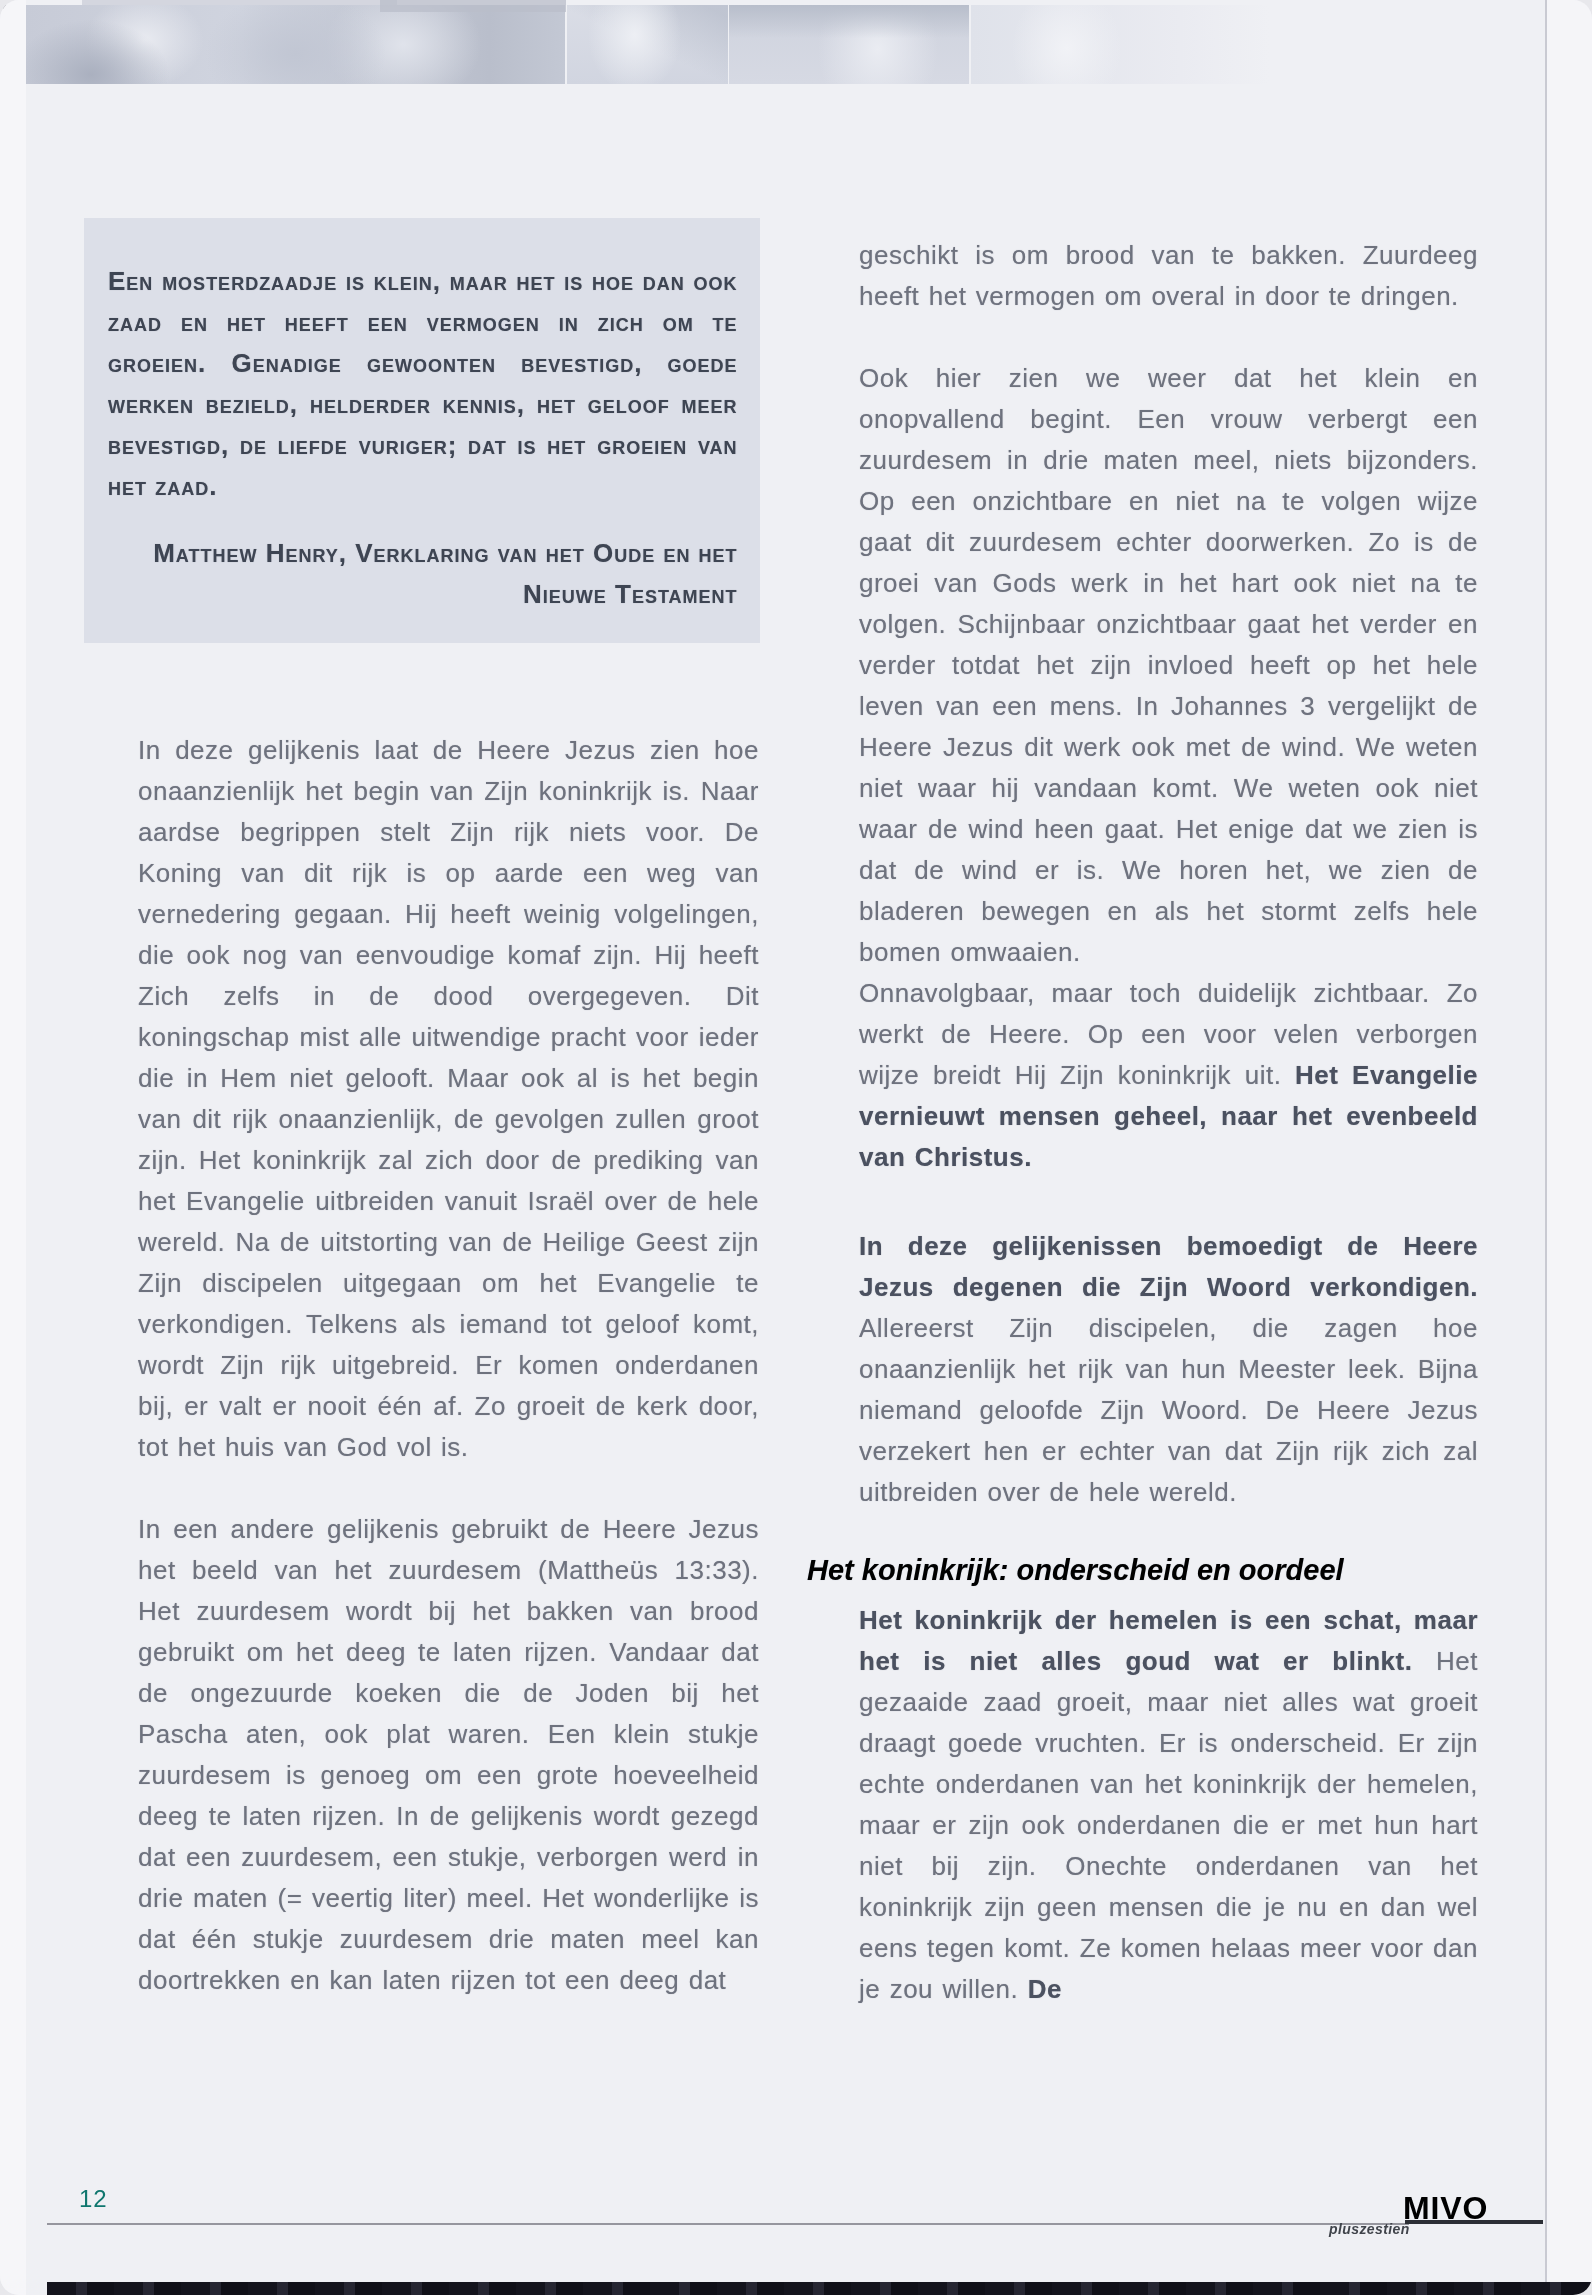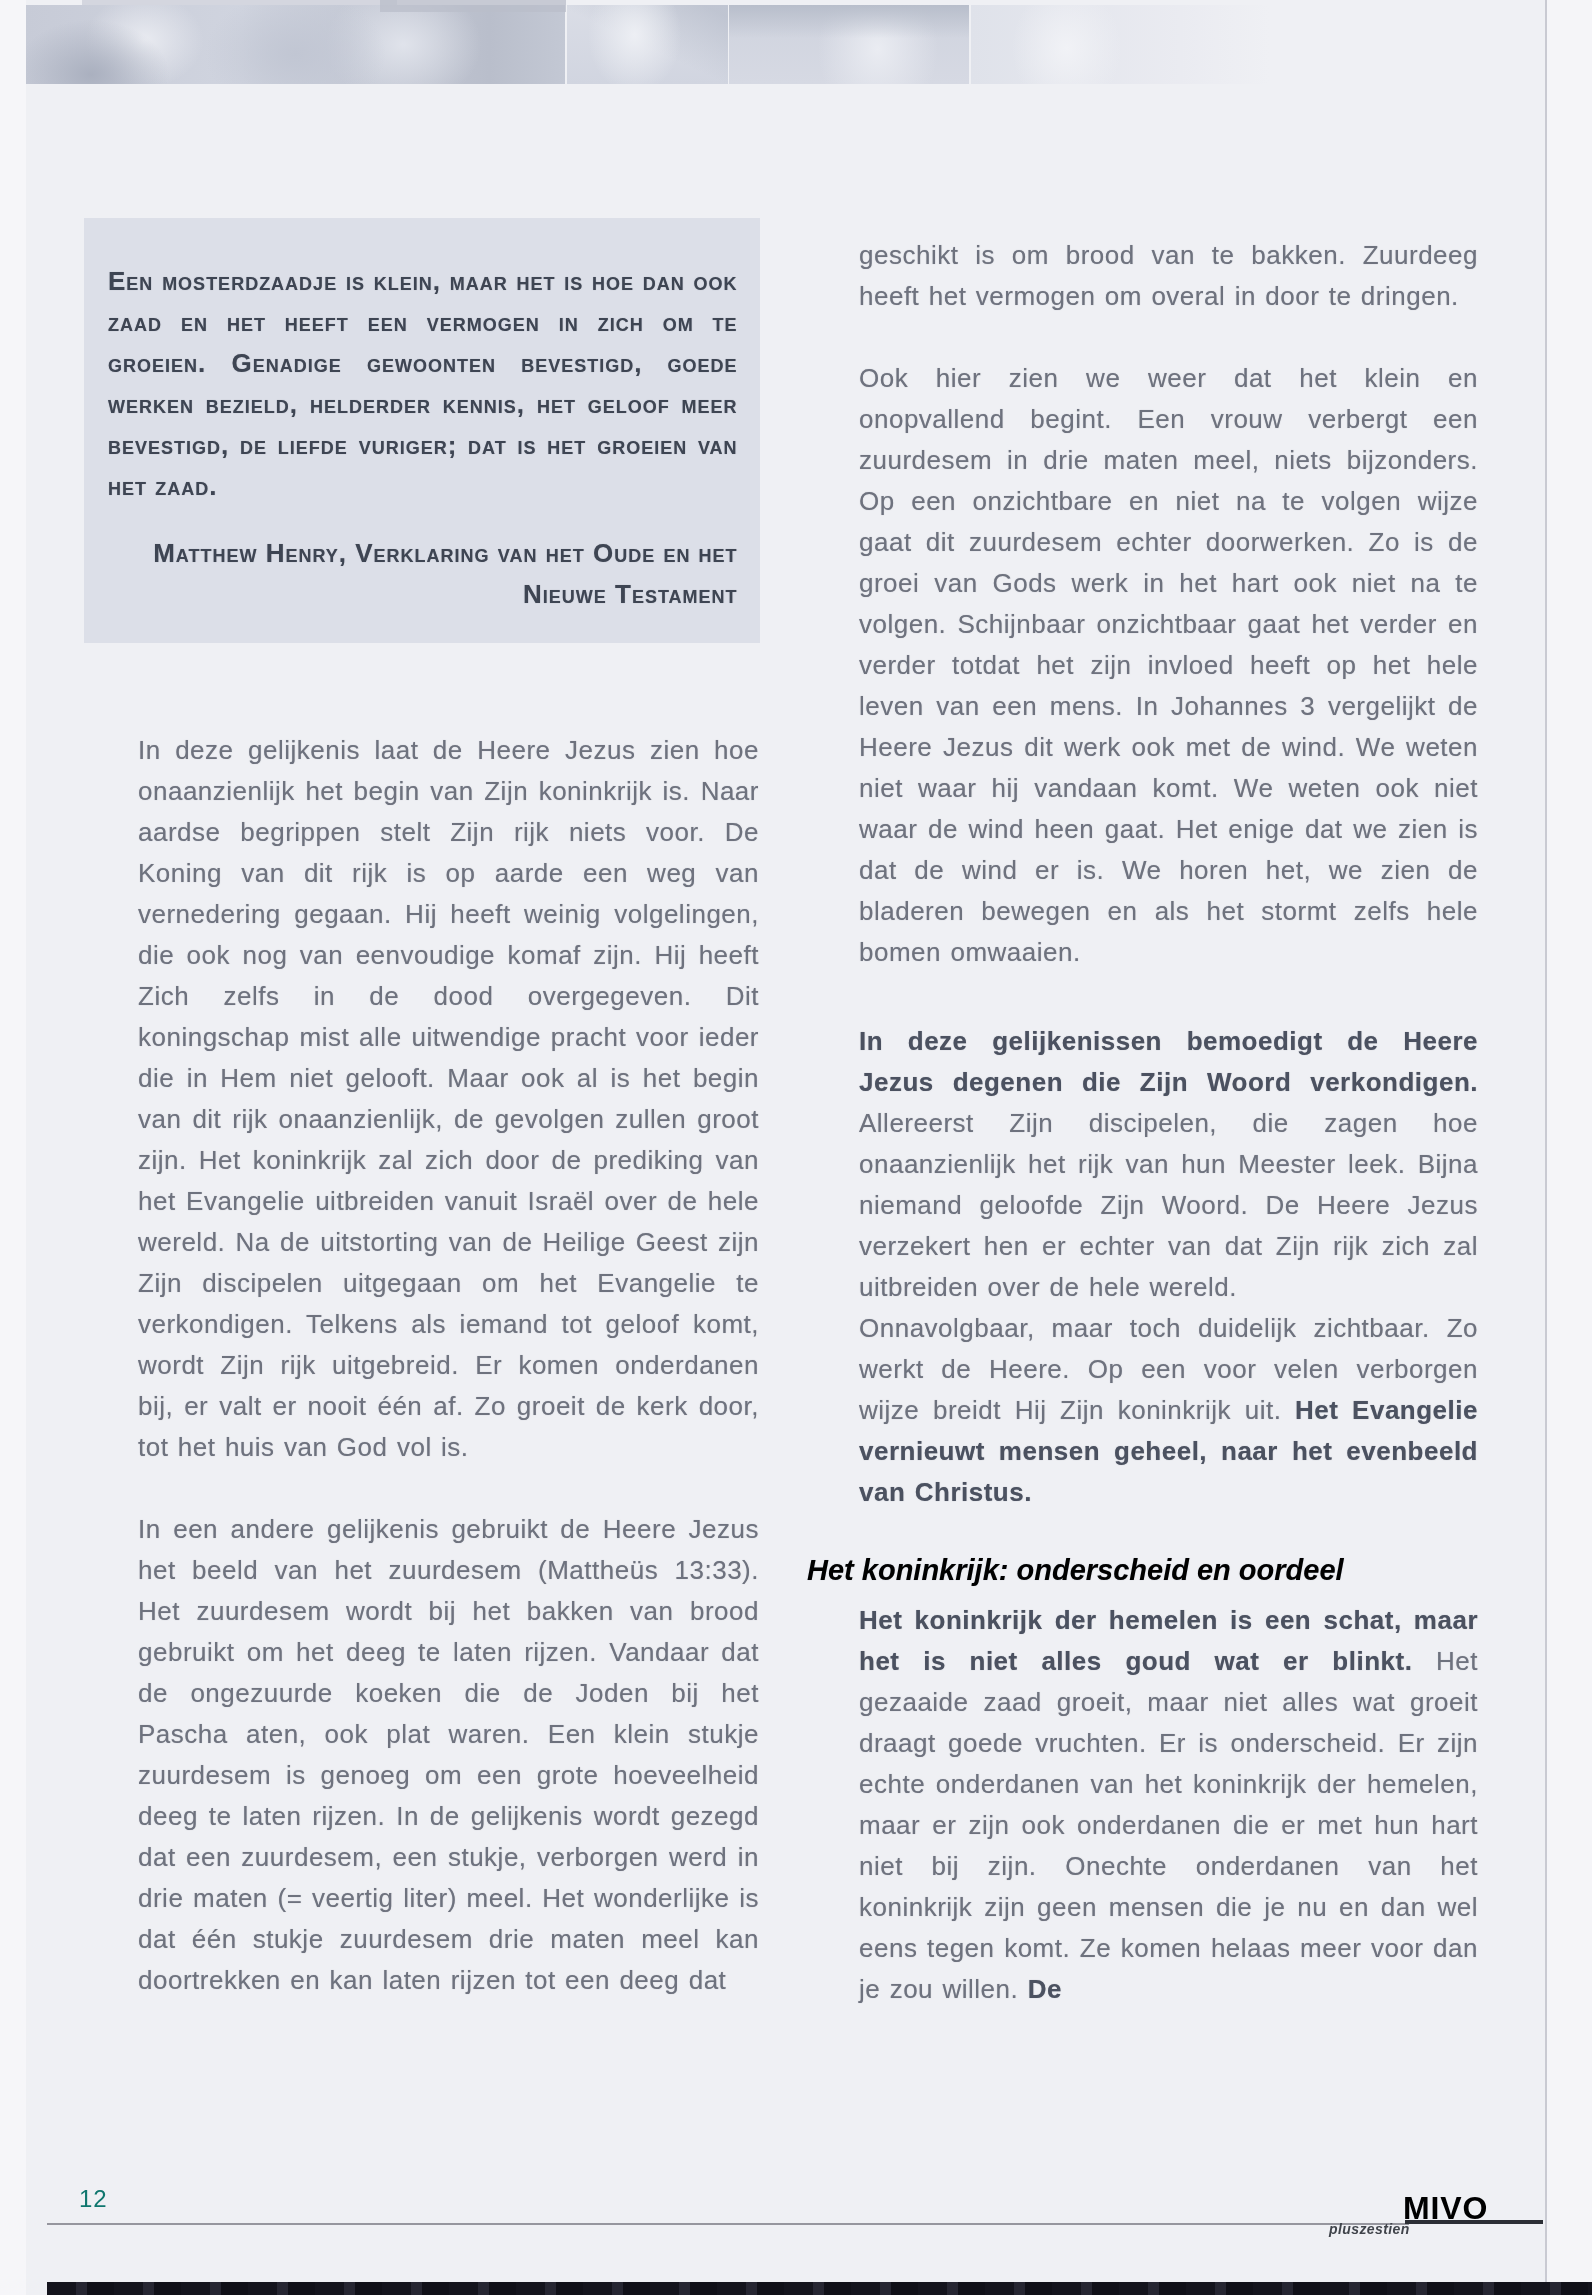--- a/index.html
+++ b/index.html
@@ -1,19 +1,20 @@
 <!DOCTYPE html>
 <html lang="nl" style="font-size:14px"><head>
 <meta charset="utf-8">
 <style>
   html,body{margin:0;padding:0;background:#e8e8ec;}
   .page{
     position:relative;width:1592px;height:2295px;
     background:#eff0f4;overflow:hidden;
     font-family:"Liberation Sans",sans-serif;
+    border-radius:19px;
   }
   
   .photo{position:absolute;top:5.2px;height:79px;}
   .ph-a{left:26px;width:539px;
     background:
       radial-gradient(ellipse 112px 78px at 12% 88%, #aab0bf 0%, rgba(170,176,191,0) 70%),
       radial-gradient(ellipse 82px 65px at 22% 45%, #e9ebf1 0%, rgba(233,235,241,0) 72%),
       radial-gradient(ellipse 129px 91px at 50% 62%, #c1c6d3 0%, rgba(193,198,211,0) 70%),
       radial-gradient(ellipse 104px 82px at 70% 50%, #e0e3eb 0%, rgba(224,227,235,0) 75%),
       linear-gradient(90deg,#c7cbd7 0%,#d0d4df 40%,#b9becb 86%,#c3c8d4 100%);}
@@ -95,22 +96,22 @@
   </div>
 
   <div class="col col-left">
     <p class="body-p">In deze gelijkenis laat de Heere Jezus zien hoe onaanzienlijk het begin van Zijn koninkrijk is. Naar aardse begrippen stelt Zijn rijk niets voor. De Koning van dit rijk is op aarde een weg van vernedering gegaan. Hij heeft weinig volgelingen, die ook nog van eenvoudige komaf zijn. Hij heeft Zich zelfs in de dood overgegeven. Dit koningschap mist alle uitwendige pracht voor ieder die in Hem niet gelooft. Maar ook al is het begin van dit rijk onaanzienlijk, de gevolgen zullen groot zijn. Het koninkrijk zal zich door de prediking van het Evangelie uitbreiden vanuit Israël over de hele wereld. Na de uitstorting van de Heilige Geest zijn Zijn discipelen uitgegaan om het Evangelie te verkondigen. Telkens als iemand tot geloof komt, wordt Zijn rijk uitgebreid. Er komen onderdanen bij, er valt er nooit één af. Zo groeit de kerk door, tot het huis van God vol is.</p>
     <p class="body-p gap">In een andere gelijkenis gebruikt de Heere Jezus het beeld van het zuurdesem (Mattheüs 13:33). Het zuurdesem wordt bij het bakken van brood gebruikt om het deeg te laten rijzen. Vandaar dat de ongezuurde koeken die de Joden bij het Pascha aten, ook plat waren. Een klein stukje zuurdesem is genoeg om een grote hoeveelheid deeg te laten rijzen. In de gelijkenis wordt gezegd dat een zuurdesem, een stukje, verborgen werd in drie maten (= veertig liter) meel. Het wonderlijke is dat één stukje zuurdesem drie maten meel kan doortrekken en kan laten rijzen tot een deeg dat</p>
   </div>
 
   <div class="col col-right">
     <p class="body-p">geschikt is om brood van te bakken. Zuurdeeg heeft het vermogen om overal in door te dringen.</p>
     <p class="body-p gap">Ook hier zien we weer dat het klein en onopvallend begint. Een vrouw verbergt een zuurdesem in drie maten meel, niets bijzonders. Op een onzichtbare en niet na te volgen wijze gaat dit zuurdesem echter doorwerken. Zo is de groei van Gods werk in het hart ook niet na te volgen. Schijnbaar onzichtbaar gaat het verder en verder totdat het zijn invloed heeft op het hele leven van een mens. In Johannes 3 vergelijkt de Heere Jezus dit werk ook met de wind. We weten niet waar hij vandaan komt. We weten ook niet waar de wind heen gaat. Het enige dat we zien is dat de wind er is. We horen het, we zien de bladeren bewegen en als het stormt zelfs hele bomen omwaaien.</p>
+    <p class="body-p"><span>Onnavolgbaar, maar toch duidelijk zichtbaar. Zo werkt de Heere. Op een voor velen verborgen wijze breidt Hij Zijn koninkrijk uit. </span><span class="bold">Het Evangelie vernieuwt mensen geheel, naar het evenbeeld van Christus.</span></p>
     <p class="body-p biggap"><span class="bold">In deze gelijkenissen bemoedigt de Heere Jezus degenen die Zijn Woord verkondigen.</span><span> Allereerst Zijn discipelen, die zagen hoe onaanzienlijk het rijk van hun Meester leek. Bijna niemand geloofde Zijn Woord. De Heere Jezus verzekert hen er echter van dat Zijn rijk zich zal uitbreiden over de hele wereld.</span></p>
-    <p class="body-p"><span>Onnavolgbaar, maar toch duidelijk zichtbaar. Zo werkt de Heere. Op een voor velen verborgen wijze breidt Hij Zijn koninkrijk uit. </span><span class="bold">Het Evangelie vernieuwt mensen geheel, naar het evenbeeld van Christus.</span></p>
     <h2 class="section-heading">Het koninkrijk: onderscheid en oordeel</h2>
     <p class="body-p"><span class="bold">Het koninkrijk der hemelen is een schat, maar het is niet alles goud wat er blinkt.</span><span> Het gezaaide zaad groeit, maar niet alles wat groeit draagt goede vruchten. Er is onderscheid. Er zijn echte onderdanen van het koninkrijk der hemelen, maar er zijn ook onderdanen die er met hun hart niet bij zijn. Onechte onderdanen van het koninkrijk zijn geen mensen die je nu en dan wel eens tegen komt. Ze komen helaas meer voor dan je zou willen. </span><span class="bold">De</span></p>
   </div>
 
   <div class="page-number">12</div>
   <div class="rule-thin"></div>
   <div class="rule-thick"></div>
   <div class="logo">MIVO</div>
   <div class="logo-sub">pluszestien</div>
   <div class="bottom-bar"></div>

